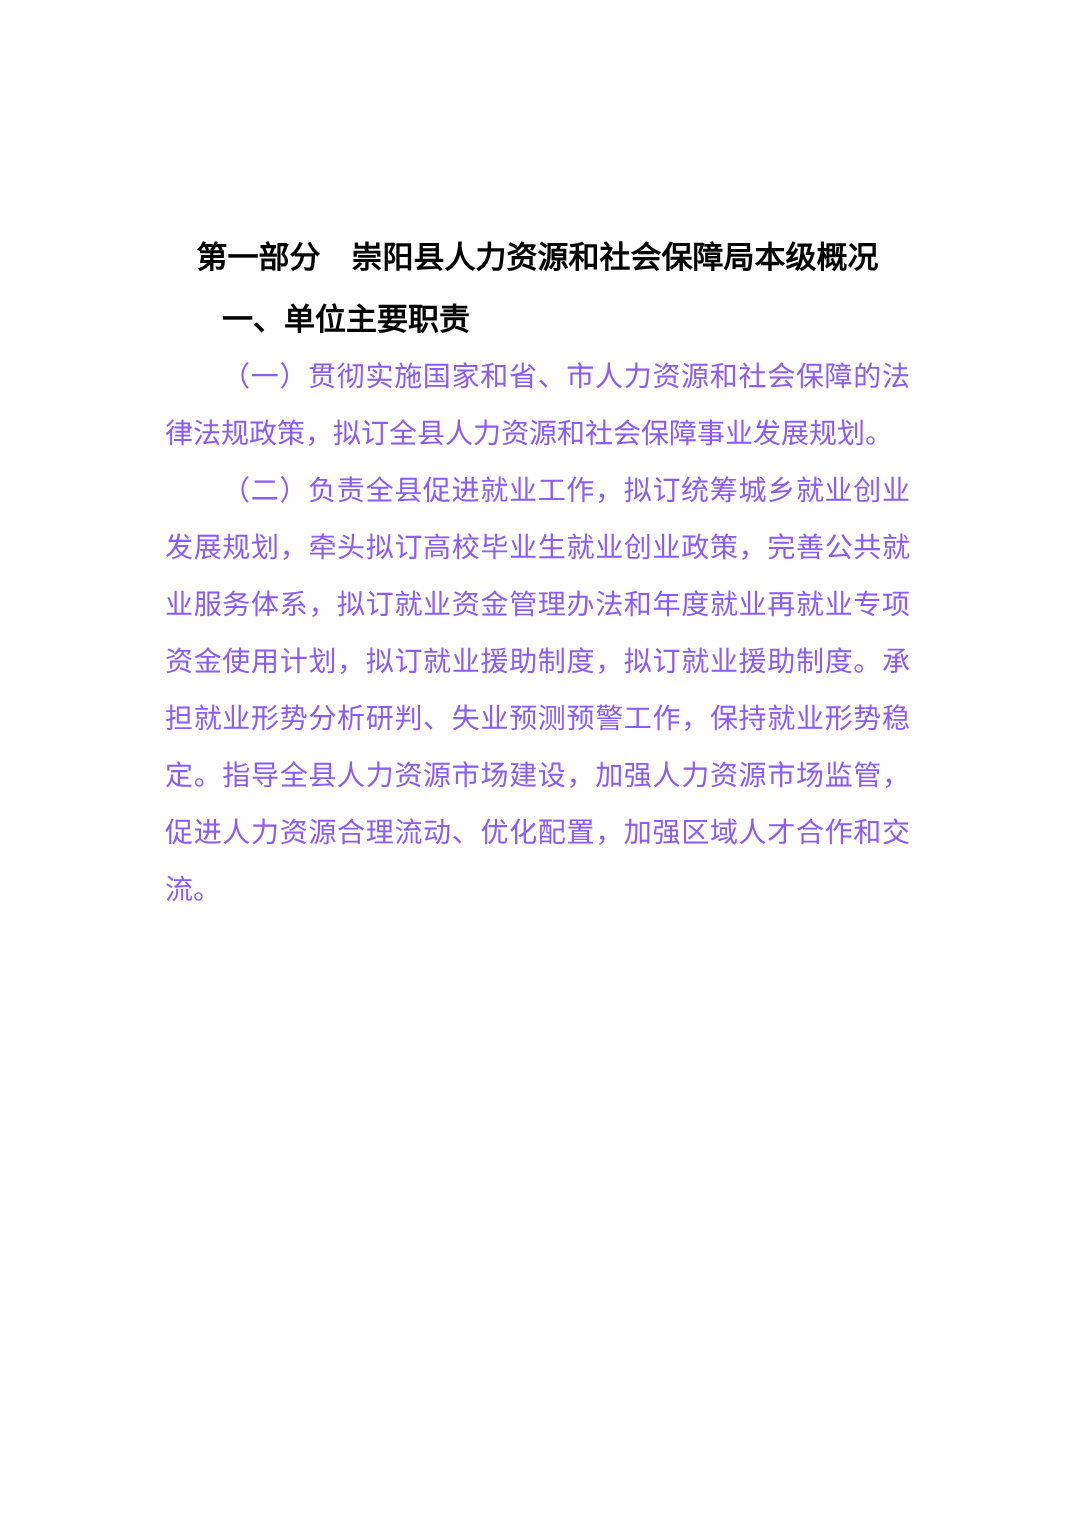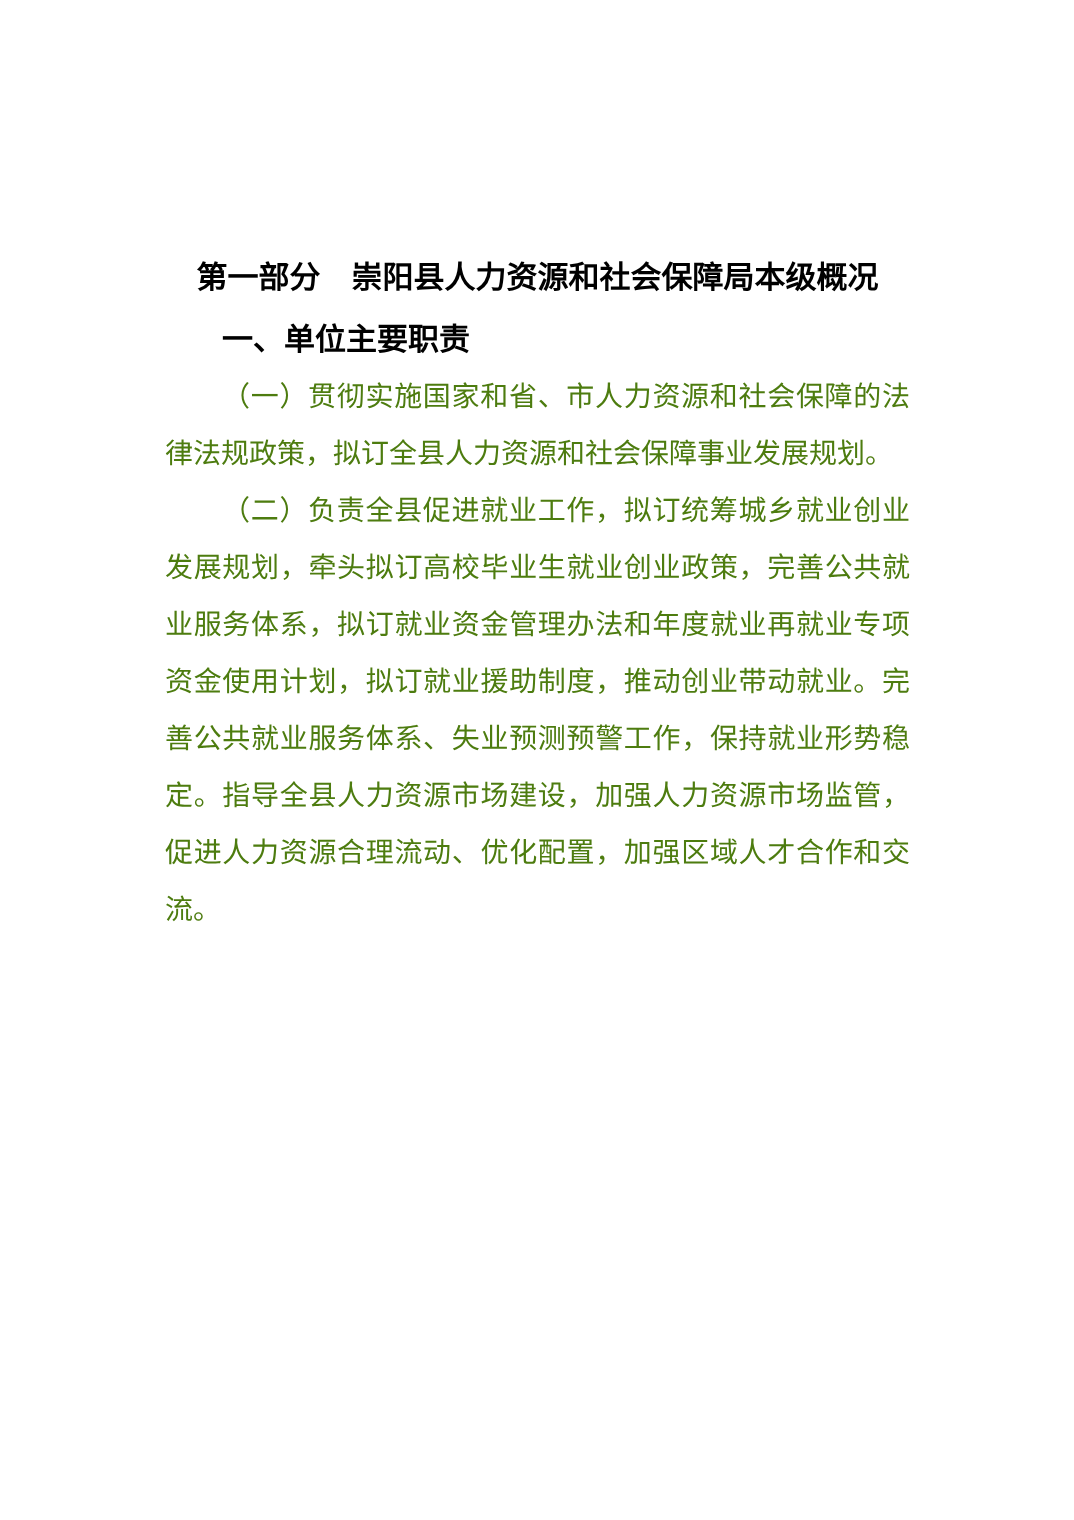--- a/index.html
+++ b/index.html
@@ -10,21 +10,21 @@
   .page {
     position: relative;
     width: 1074px;
     height: 1520px;
     background: #ffffff;
     overflow: hidden;
   }
   .content {
     position: absolute;
     left: 165px;
-    top: 245px;
+    top: 225px;
     width: 745px;
   }
   .doc-title {
     margin: 0;
     font-family: "Liberation Sans", sans-serif;
     font-weight: bold;
     font-size: 31px;
     line-height: 66px;
     text-align: center;
     color: #000000;
@@ -38,31 +38,31 @@
     font-size: 31px;
     line-height: 57px;
     color: #000000;
   }
   .body-para {
     margin: 0;
     font-family: "Liberation Serif", serif;
     font-weight: normal;
     font-size: 28px;
     line-height: 57px;
-    color: #4d7c0f;
+    color: #8b5cf6;
     text-align: justify;
     text-justify: inter-character;
     text-indent: 57px;
     word-break: normal;
     overflow-wrap: break-word;
   }
 </style>
 </head>
 <body>
 
 <div class="page">
   <div class="content">
     <h1 class="doc-title">第一部分　崇阳县人力资源和社会保障局本级概况</h1>
     <h2 class="section-heading">一、单位主要职责</h2>
     <p class="body-para">（一）贯彻实施国家和省、市人力资源和社会保障的法律法规政策，拟订全县人力资源和社会保障事业发展规划。</p>
-    <p class="body-para">（二）负责全县促进就业工作，拟订统筹城乡就业创业发展规划，牵头拟订高校毕业生就业创业政策，完善公共就业服务体系，拟订就业资金管理办法和年度就业再就业专项资金使用计划，拟订就业援助制度，推动创业带动就业。完善公共就业服务体系、失业预测预警工作，保持就业形势稳定。指导全县人力资源市场建设，加强人力资源市场监管，促进人力资源合理流动、优化配置，加强区域人才合作和交流。</p>
+    <p class="body-para">（二）负责全县促进就业工作，拟订统筹城乡就业创业发展规划，牵头拟订高校毕业生就业创业政策，完善公共就业服务体系，拟订就业资金管理办法和年度就业再就业专项资金使用计划，拟订就业援助制度，拟订就业援助制度。承担就业形势分析研判、失业预测预警工作，保持就业形势稳定。指导全县人力资源市场建设，加强人力资源市场监管，促进人力资源合理流动、优化配置，加强区域人才合作和交流。</p>
   </div>
 </div>
 
 </body></html>

